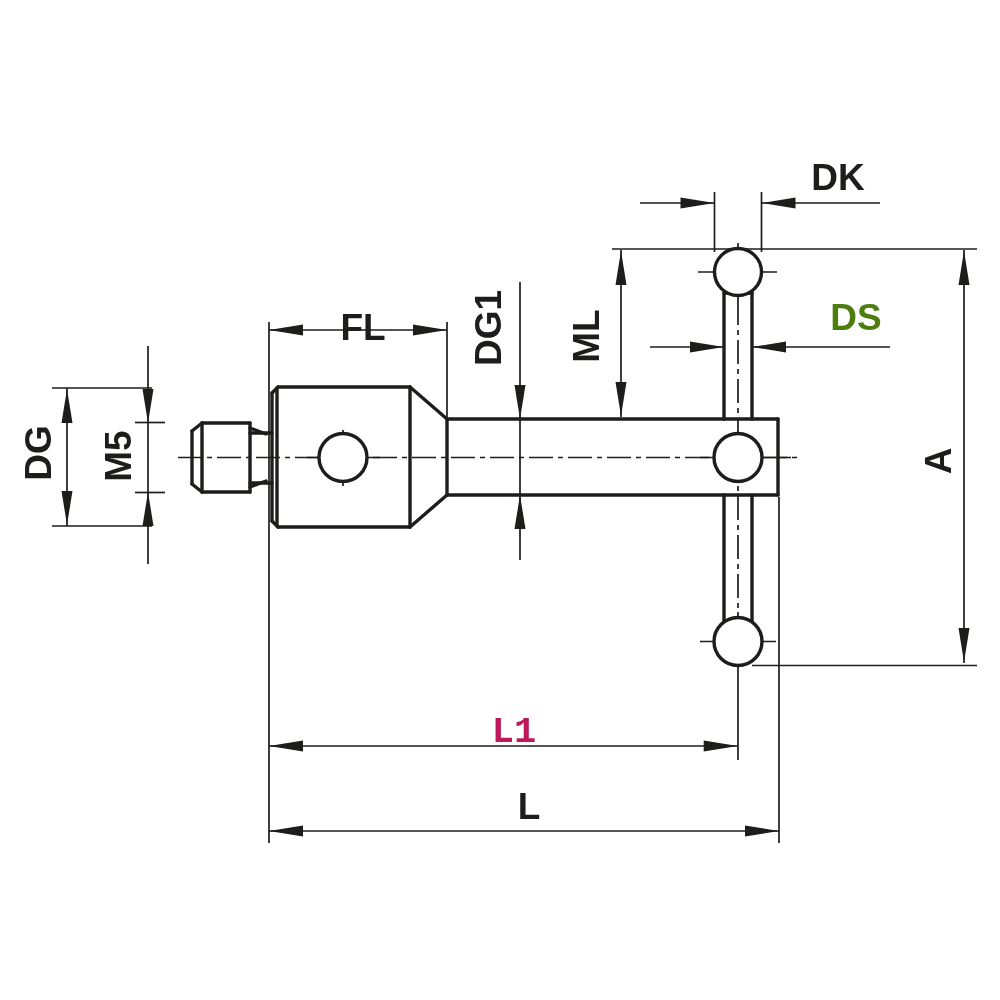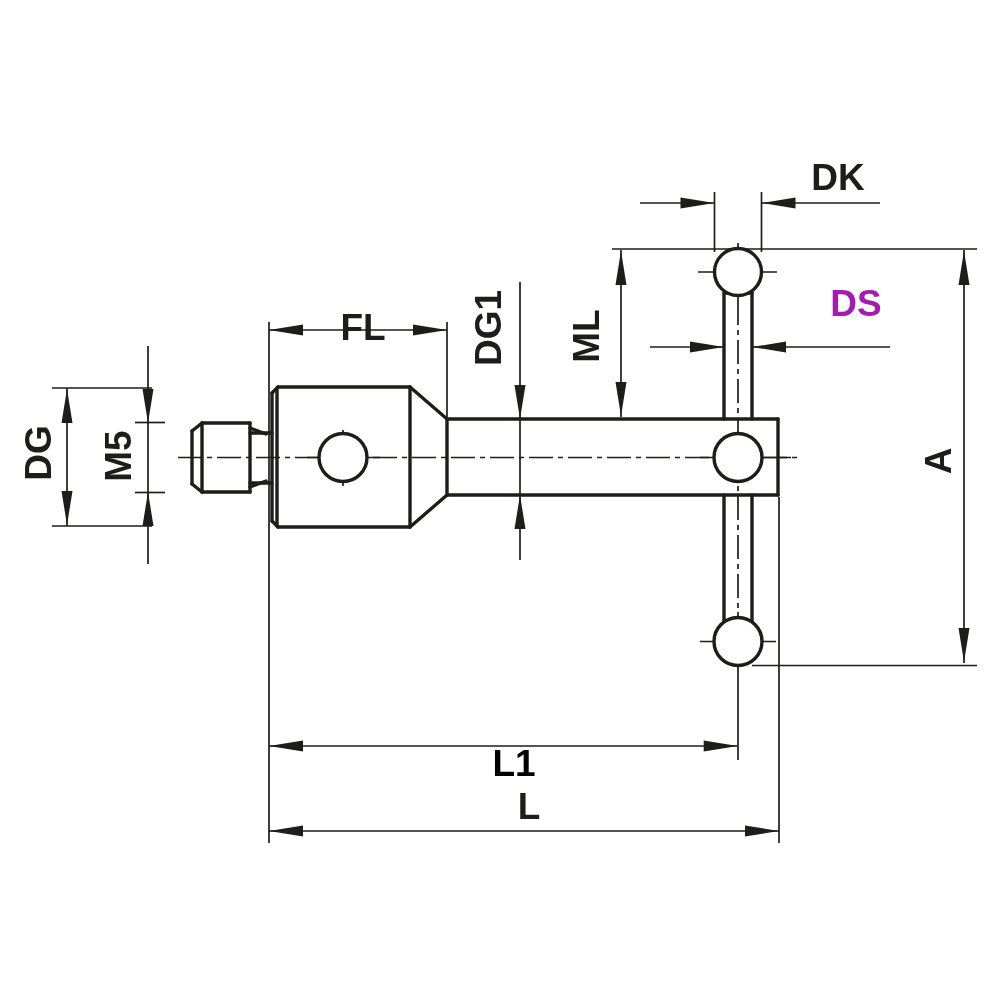--- a/index.html
+++ b/index.html
@@ -102,22 +102,22 @@
       <polygon points="752,347 786,341.5 786,352.5" fill="#1d1d1b"></polygon>
       <polygon points="964,251 958.5,285 969.5,285" fill="#1d1d1b"></polygon>
       <polygon points="964,662 958.5,628 969.5,628" fill="#1d1d1b"></polygon>
       <polygon points="269,746 303,740.5 303,751.5" fill="#1d1d1b"></polygon>
       <polygon points="737.7,746 703.7,740.5 703.7,751.5" fill="#1d1d1b"></polygon>
       <polygon points="269,831 303,825.5 303,836.5" fill="#1d1d1b"></polygon>
       <polygon points="779,831 745,825.5 745,836.5" fill="#1d1d1b"></polygon>
     </svg>
 
   <span class="dim-label" style="left: 838px; top: 177px; color: rgb(29, 29, 27);">DK</span>
-  <span class="dim-label" style="left: 856px; top: 303px; color: #a21caf;">DS</span>
+  <span class="dim-label" style="left: 856px; top: 317px; color: #4d7c0f;">DS</span>
   <span class="dim-label" style="left: 363px; top: 303px; color: rgb(29, 29, 27); margin-top: 24px;">FL</span>
   <span class="dim-label rot" style="left: 488px; top: 328px; color: rgb(29, 29, 27);">DG1</span>
   <span class="dim-label rot" style="left: 586px; top: 336px; color: rgb(29, 29, 27);">ML</span>
   <span class="dim-label rot" style="left: 38px; top: 453px; color: rgb(29, 29, 27);">DG</span>
   <span class="dim-label rot" style="left: 118px; top: 456px; color: rgb(29, 29, 27);">M5</span>
   <span class="dim-label rot" style="left: 938px; top: 461px; color: rgb(29, 29, 27);">A</span>
-  <span class="dim-label" style="left: 514px; top: 763px; color: #000000;">L1</span>
+  <span class="dim-label" style="left: 514px; top: 732px; color: #be185d; font-family: Liberation Mono, monospace;">L1</span>
   <span class="dim-label" style="left: 529px; top: 806px; color: rgb(29, 29, 27);">L</span>
 </div>
 
 </body></html>

